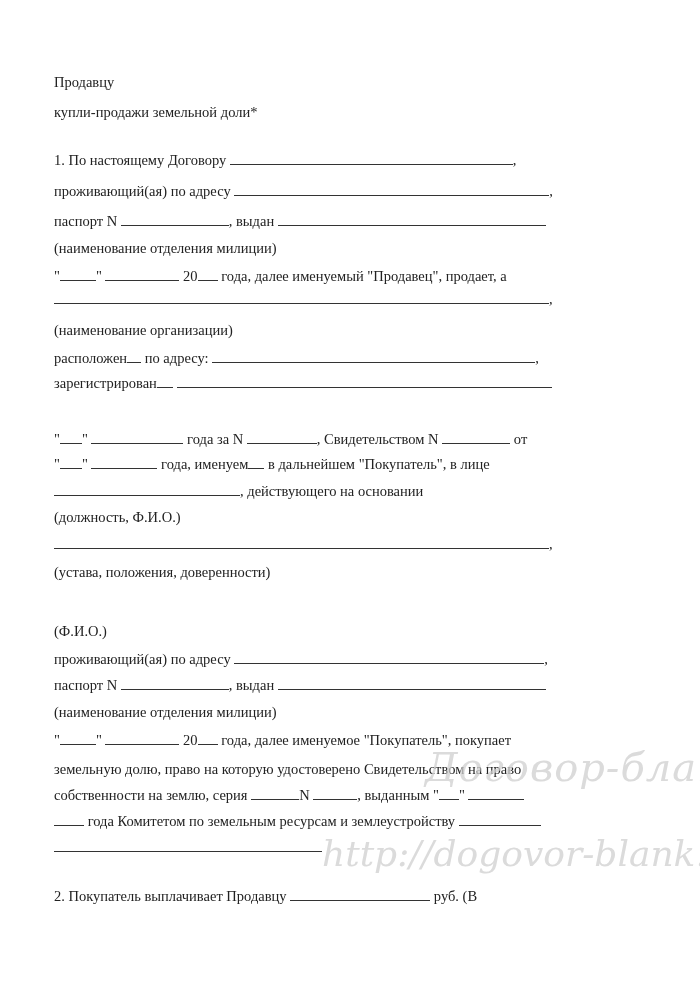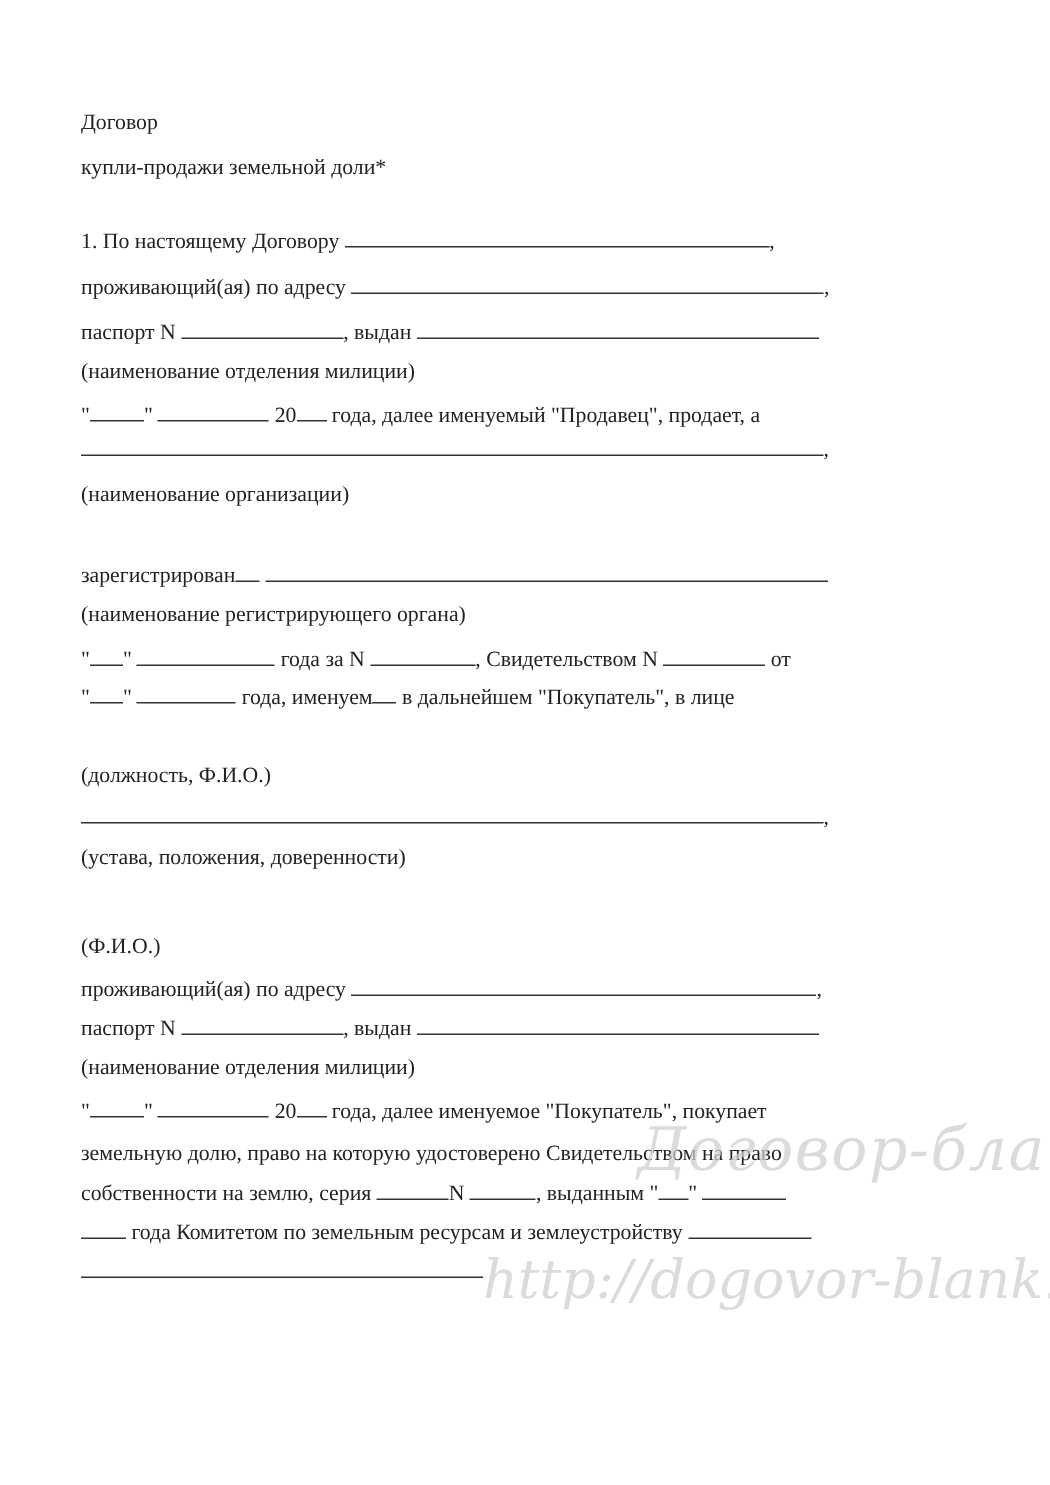--- a/index.html
+++ b/index.html
@@ -11,46 +11,47 @@
   .wm { position: absolute; color: #cfcfcf; font-family: "DejaVu Serif", serif; font-style: italic;
         white-space: nowrap; pointer-events: none; opacity: 0.75; }
   .wm1 { left: 425px; top: 744px; font-size: 40px; letter-spacing: 1px; }
   .wm2 { left: 322px; top: 833px; font-size: 36px; letter-spacing: 0px; }
 </style>
 </head>
 <body>
 
 <div class="page">
 
-  <div class="line" style="top:73px">Договор</div>
+  <div class="line" style="top:73px">Продавцу</div>
   <div class="line" style="top:103px">купли-продажи земельной доли*</div>
 
   <div class="line" style="top:151px"><span>1. По настоящему Договору </span><span class="u" style="width:283px"></span><span>,</span></div>
 
   <div class="line" style="top:182px"><span>проживающий(ая) по адресу </span><span class="u" style="width:315px"></span><span>,</span></div>
 
   <div class="line" style="top:212px"><span>паспорт N </span><span class="u" style="width:108px"></span><span>, выдан </span><span class="u" style="width:268px"></span></div>
 
   <div class="line" style="top:239px">(наименование отделения милиции)</div>
 
   <div class="line" style="top:267px"><span>"</span><span class="u" style="width:36px"></span><span>" </span><span class="u" style="width:74px"></span><span> 20</span><span class="u" style="width:20px"></span><span> года, далее именуемый "Продавец", продает, а</span></div>
 
   <div class="line" style="top:290px"><span class="u" style="width:495px"></span><span>,</span></div>
 
   <div class="line" style="top:321px">(наименование организации)</div>
 
+  <div class="line" style="top:349px"><span>расположен</span><span class="u" style="width:14px"></span><span> по адресу: </span><span class="u" style="width:323px"></span><span>,</span></div>
 
   <div class="line" style="top:374px"><span>зарегистрирован</span><span class="u" style="width:16px"></span> <span class="u" style="width:375px"></span></div>
 
-  <div class="line" style="top:401px">(наименование регистрирующего органа)</div>
 
   <div class="line" style="top:430px"><span>"</span><span class="u" style="width:22px"></span><span>" </span><span class="u" style="width:92px"></span><span> года за N </span><span class="u" style="width:70px"></span><span>, Свидетельством N </span><span class="u" style="width:68px"></span><span> от</span></div>
 
   <div class="line" style="top:455px"><span>"</span><span class="u" style="width:22px"></span><span>" </span><span class="u" style="width:66px"></span><span> года, именуем</span><span class="u" style="width:16px"></span><span> в дальнейшем "Покупатель", в лице</span></div>
 
+  <div class="line" style="top:482px"><span class="u" style="width:186px"></span><span>, действующего на основании</span></div>
 
   <div class="line" style="top:508px">(должность, Ф.И.О.)</div>
 
   <div class="line" style="top:535px"><span class="u" style="width:495px"></span><span>,</span></div>
 
   <div class="line" style="top:563px">(устава, положения, доверенности)</div>
 
 
   <div class="line" style="top:622px">(Ф.И.О.)</div>
 
@@ -63,16 +64,17 @@
   <div class="line" style="top:731px"><span>"</span><span class="u" style="width:36px"></span><span>" </span><span class="u" style="width:74px"></span><span> 20</span><span class="u" style="width:20px"></span><span> года, далее именуемое "Покупатель", покупает</span></div>
 
   <div class="line" style="top:760px">земельную долю, право на которую удостоверено Свидетельством на право</div>
 
   <div class="line" style="top:786px"><span>собственности на землю, серия </span><span class="u" style="width:48px"></span><span>N </span><span class="u" style="width:44px"></span><span>, выданным "</span><span class="u" style="width:20px"></span><span>" </span><span class="u" style="width:56px"></span></div>
 
   <div class="line" style="top:812px"><span class="u" style="width:30px"></span><span> года Комитетом по земельным ресурсам и землеустройству </span><span class="u" style="width:82px"></span></div>
 
   <div class="line" style="top:838px"><span class="u" style="width:268px"></span></div>
 
+  <div class="line" style="top:887px"><span>2. Покупатель выплачивает Продавцу </span><span class="u" style="width:140px"></span><span> руб. (В</span></div>
 
   <div class="wm wm1">Договор-бланк.ру</div>
   <div class="wm wm2">http://dogovor-blank.ru</div>
 </div>
 
 </body></html>

